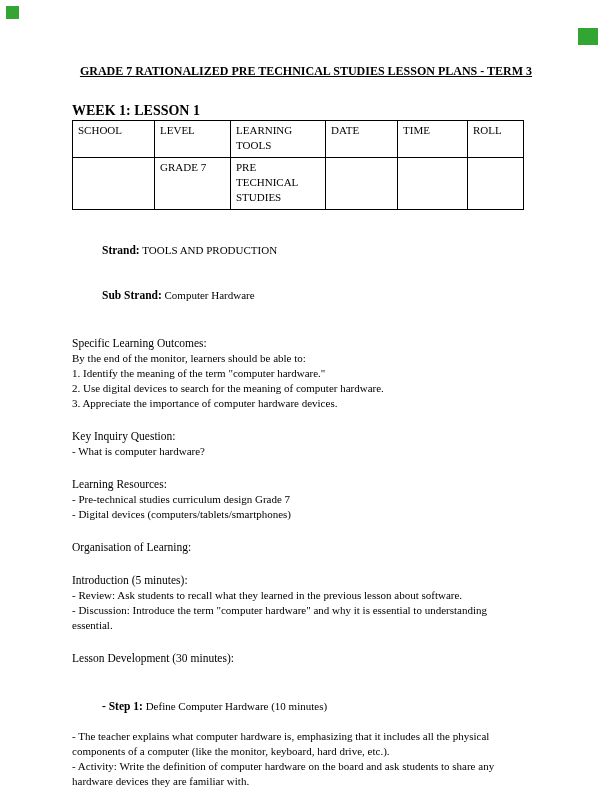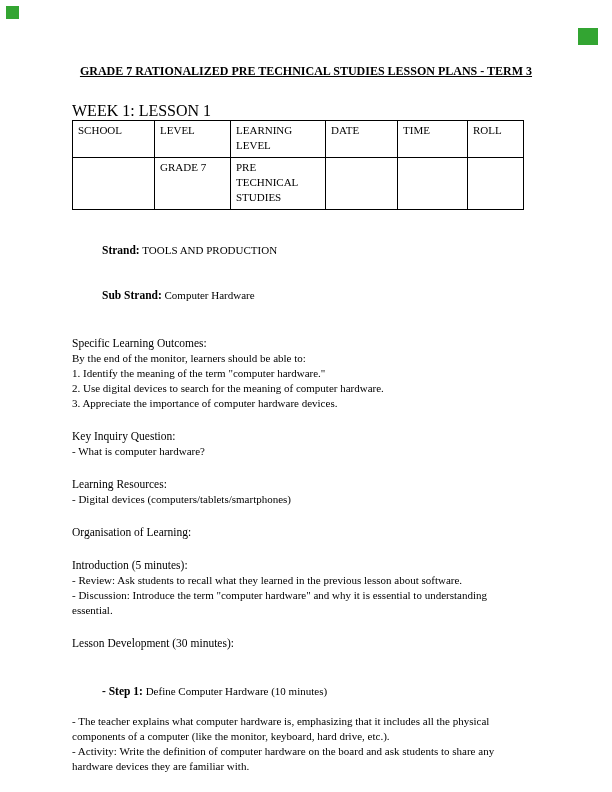--- a/index.html
+++ b/index.html
@@ -10,21 +10,21 @@
     overflow:hidden;
     font-family:"Liberation Serif","DejaVu Serif",serif;
     font-size:11px;line-height:15px;color:#000;
   }
   .content{position:absolute;left:72px;top:64px;width:468px;}
   .doc-title{
     font-weight:bold;font-size:12px;line-height:15px;
     text-align:center;text-decoration:underline;
     margin:0 0 24px 0;white-space:nowrap;
   }
-  .week-heading{font-weight:normal;font-size:16px;line-height:15px;margin:0 0 2px 0;}
+  .week-heading{font-weight:bold;font-size:14px;line-height:15px;margin:0 0 2px 0;}
   table.info{border-collapse:collapse;table-layout:fixed;width:451px;margin:0 0 16px 0;}
   table.info td{
     border:1px solid #000;vertical-align:top;
     padding:2px 4px 4px 5px;font-size:11px;line-height:15px;
     overflow:hidden;
   }
   table.info tr.hdr td{height:30px;}
   table.info tr.data td{height:45px;}
   .block{margin:18px 0;}
   .block:first-of-type{margin-top:0;}
@@ -55,21 +55,21 @@
           <col style="width:76px">
           <col style="width:95px">
         <col style="width:72px">
           <col style="width:70px">
           <col style="width:56px">
       </colgroup>
       <tbody>
           <tr class="hdr">
         <td>SCHOOL</td>
         <td>LEVEL</td>
-        <td>LEARNING LEVEL</td>
+        <td>LEARNING TOOLS</td>
         <td>DATE</td>
         <td>TIME</td>
         <td>ROLL</td>
       </tr>
       <tr class="data">
         <td></td>
         <td>GRADE 7</td>
         <td>PRE TECHNICAL STUDIES</td>
         <td></td>
         <td></td>
@@ -95,20 +95,21 @@
       <div class="line">3. Appreciate the importance of computer hardware devices.</div>
     </div>
 
     <div class="block">
       <div class="line heading">Key Inquiry Question:</div>
       <div class="line">- What is computer hardware?</div>
     </div>
 
     <div class="block">
       <div class="line heading">Learning Resources:</div>
+      <div class="line">- Pre-technical studies curriculum design Grade 7</div>
       <div class="line">- Digital devices (computers/tablets/smartphones)</div>
     </div>
 
     <div class="block">
       <div class="line heading">Organisation of Learning:</div>
     </div>
 
     <div class="block">
       <div class="line heading">Introduction (5 minutes):</div>
       <div class="line">- Review: Ask students to recall what they learned in the previous lesson about software.</div>

